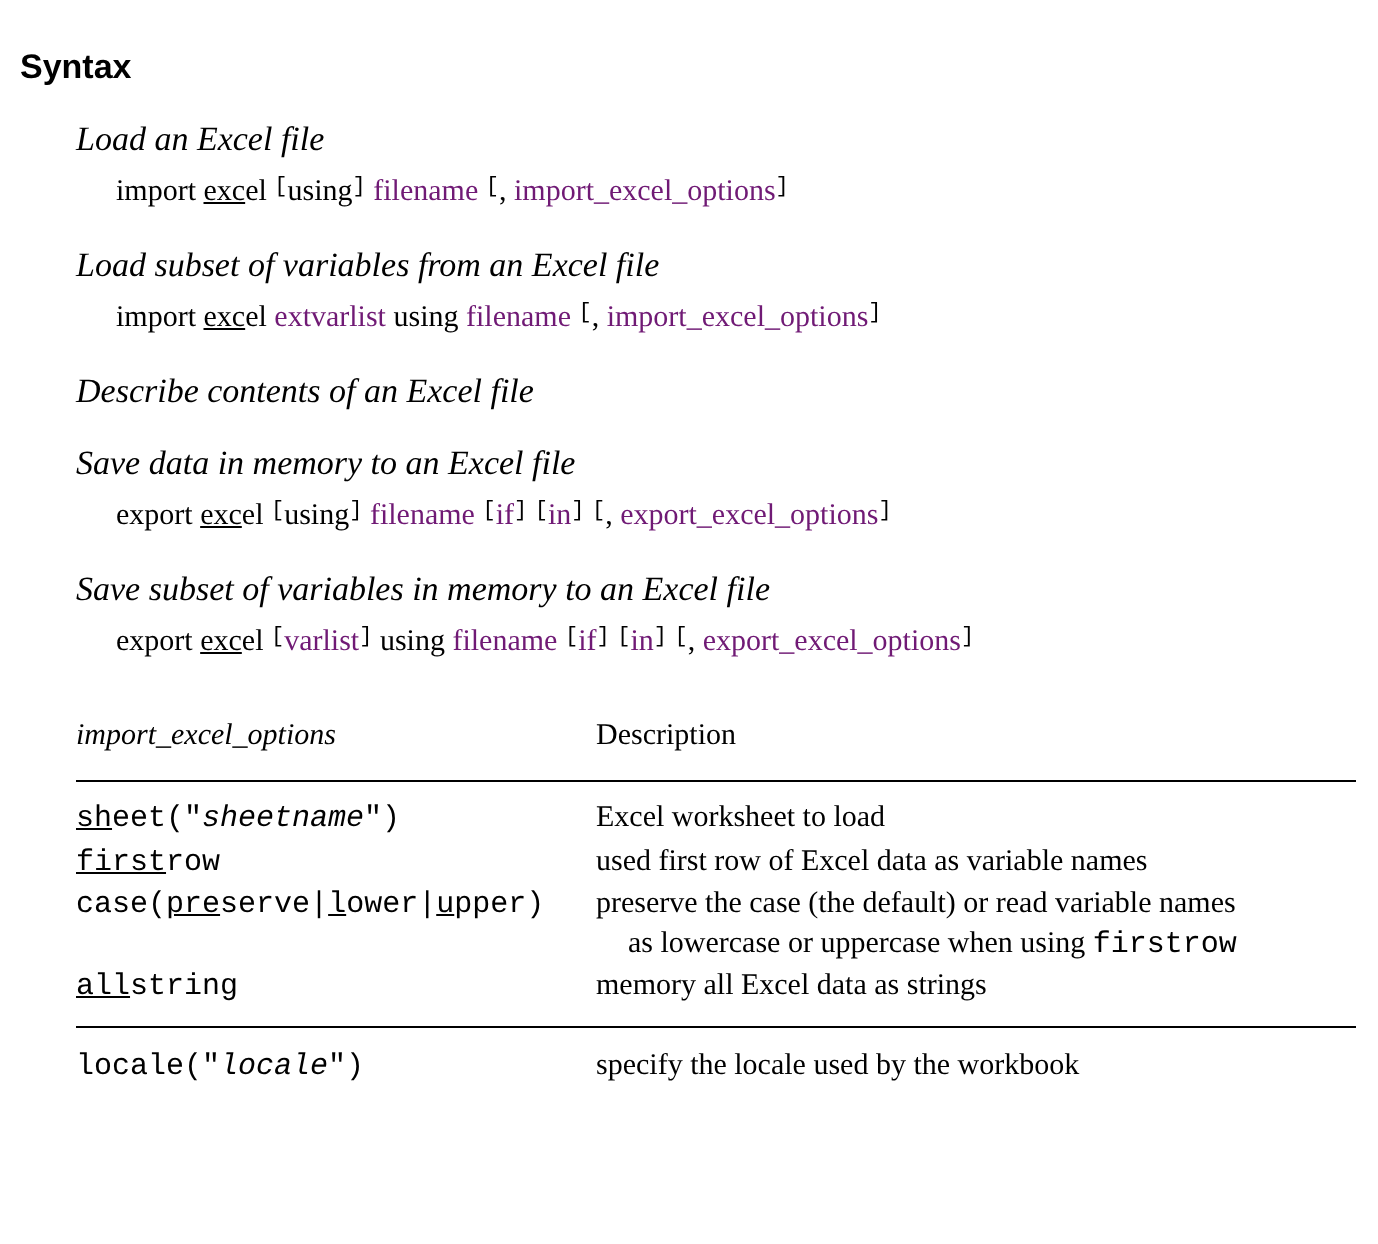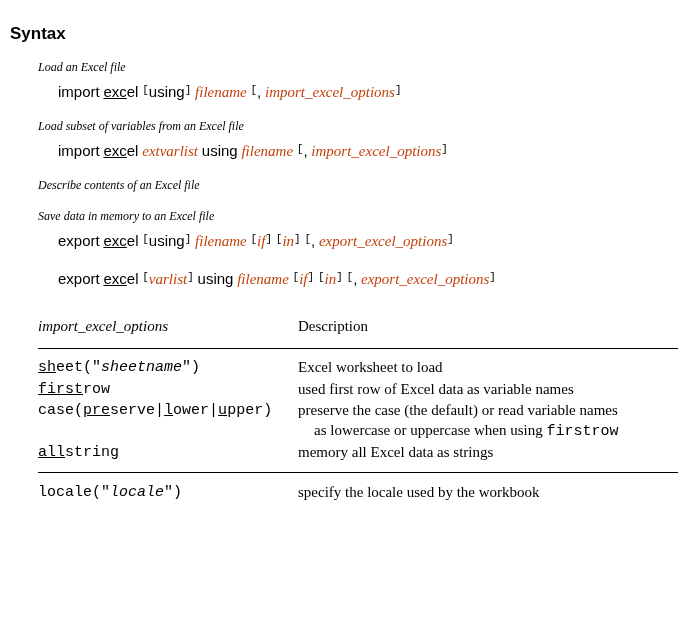--- a/index.html
+++ b/index.html
@@ -16,42 +16,41 @@
     font-family: Arial, Helvetica, sans-serif;
     font-size: 17px;
     font-weight: bold;
     margin: 14px 0 6px 0;
   }
   .block {
     margin: 16px 0 0 28px;
   }
   .subhead {
     font-family: "Times New Roman", Times, serif;
-    font-size: 12px;
+    font-size: 17px;
     margin-bottom: 6px;
   }
   .cmdline {
     margin-left: 20px;
     margin-top: 6px;
     margin-bottom: 2px;
     font-size: 15px;
     line-height: 1.4;
   }
   .tt {
-    font-family: Liberation Sans, sans-serif;
+    font-family: Liberation Serif, serif;
   }
   .ul {
     text-decoration: underline;
   }
   .it {
     font-style: italic;
   }
   .linkit {
-    color: #c2410c;
-    font-style: italic;
+    color: #701a75;
   }
   .ob { 
     font-size: 11px;
     vertical-align: 4px;
     font-family: "Courier New", Courier, monospace;
   }
   table.opts {
     border-collapse: collapse;
     width: 640px;
     margin: 24px 0 0 28px;
@@ -129,20 +128,21 @@
     <span class="tt"> </span><span class="ob">[</span><span class="tt">using</span><span class="ob">]</span>
     <span> </span><a class="linkit">filename</a>
     <span> </span><span class="ob">[</span><a class="linkit">if</a><span class="ob">]</span>
     <span> </span><span class="ob">[</span><a class="linkit">in</a><span class="ob">]</span>
     <span> </span><span class="ob">[</span><span class="tt">,</span>
     <span> </span><a class="linkit">export_excel_options</a><span class="ob">]</span>
   </div>
 </div>
 
 <div class="block">
+  <div class="subhead it">Save subset of variables in memory to an Excel file</div>
   <div class="cmdline">
     <span class="tt">export</span>
     <span class="tt"> </span><span class="tt ul">exc</span><span class="tt">el</span>
     <span> </span><span class="ob">[</span><a class="linkit">varlist</a><span class="ob">]</span>
     <span class="tt"> </span><span class="tt">using</span>
     <span> </span><a class="linkit">filename</a>
     <span> </span><span class="ob">[</span><a class="linkit">if</a><span class="ob">]</span>
     <span> </span><span class="ob">[</span><a class="linkit">in</a><span class="ob">]</span>
     <span> </span><span class="ob">[</span><span class="tt">,</span>
     <span> </span><a class="linkit">export_excel_options</a><span class="ob">]</span>

